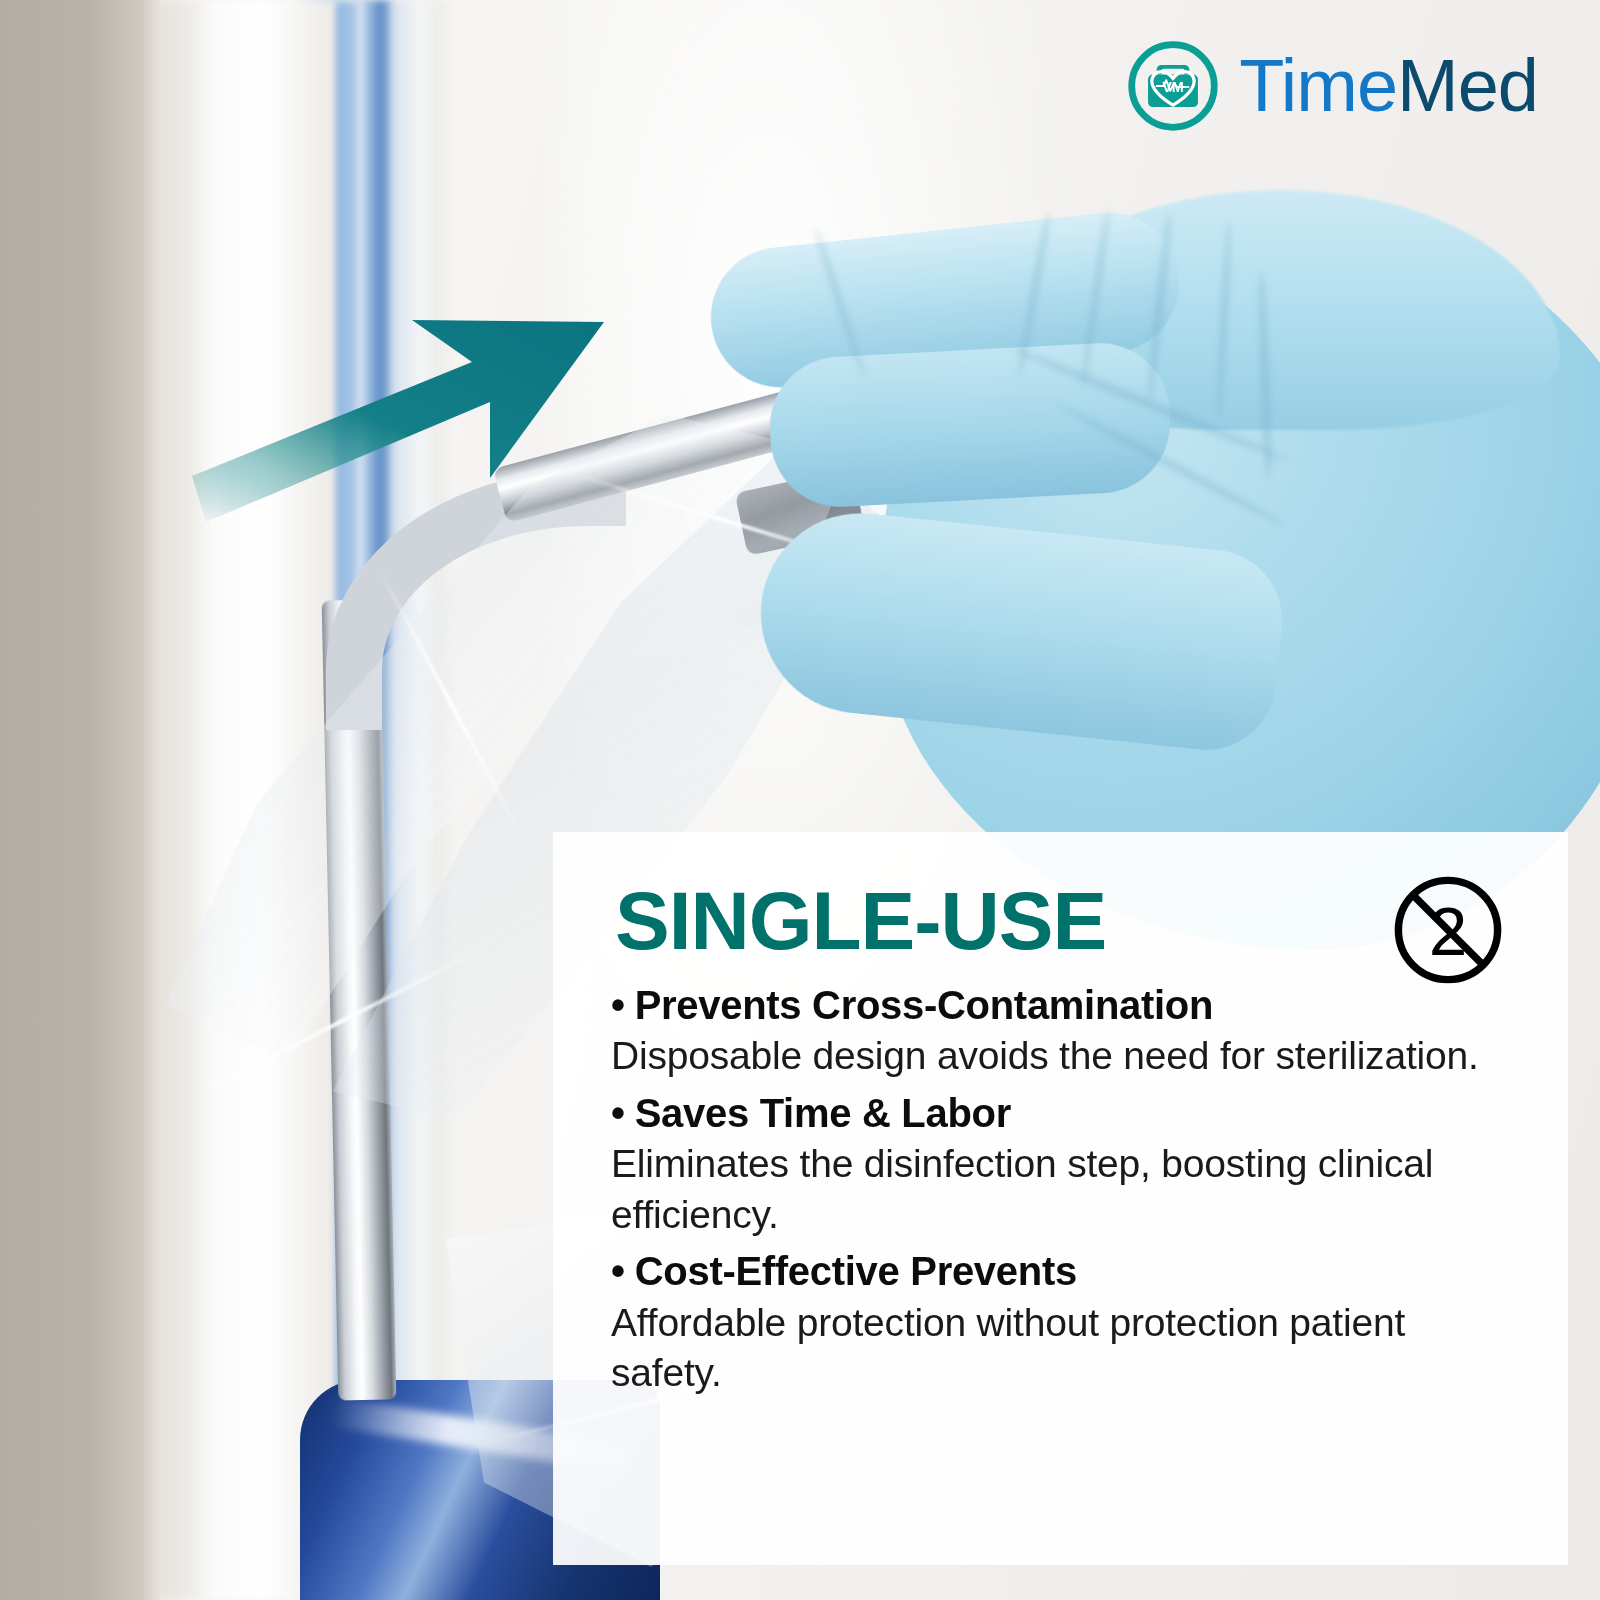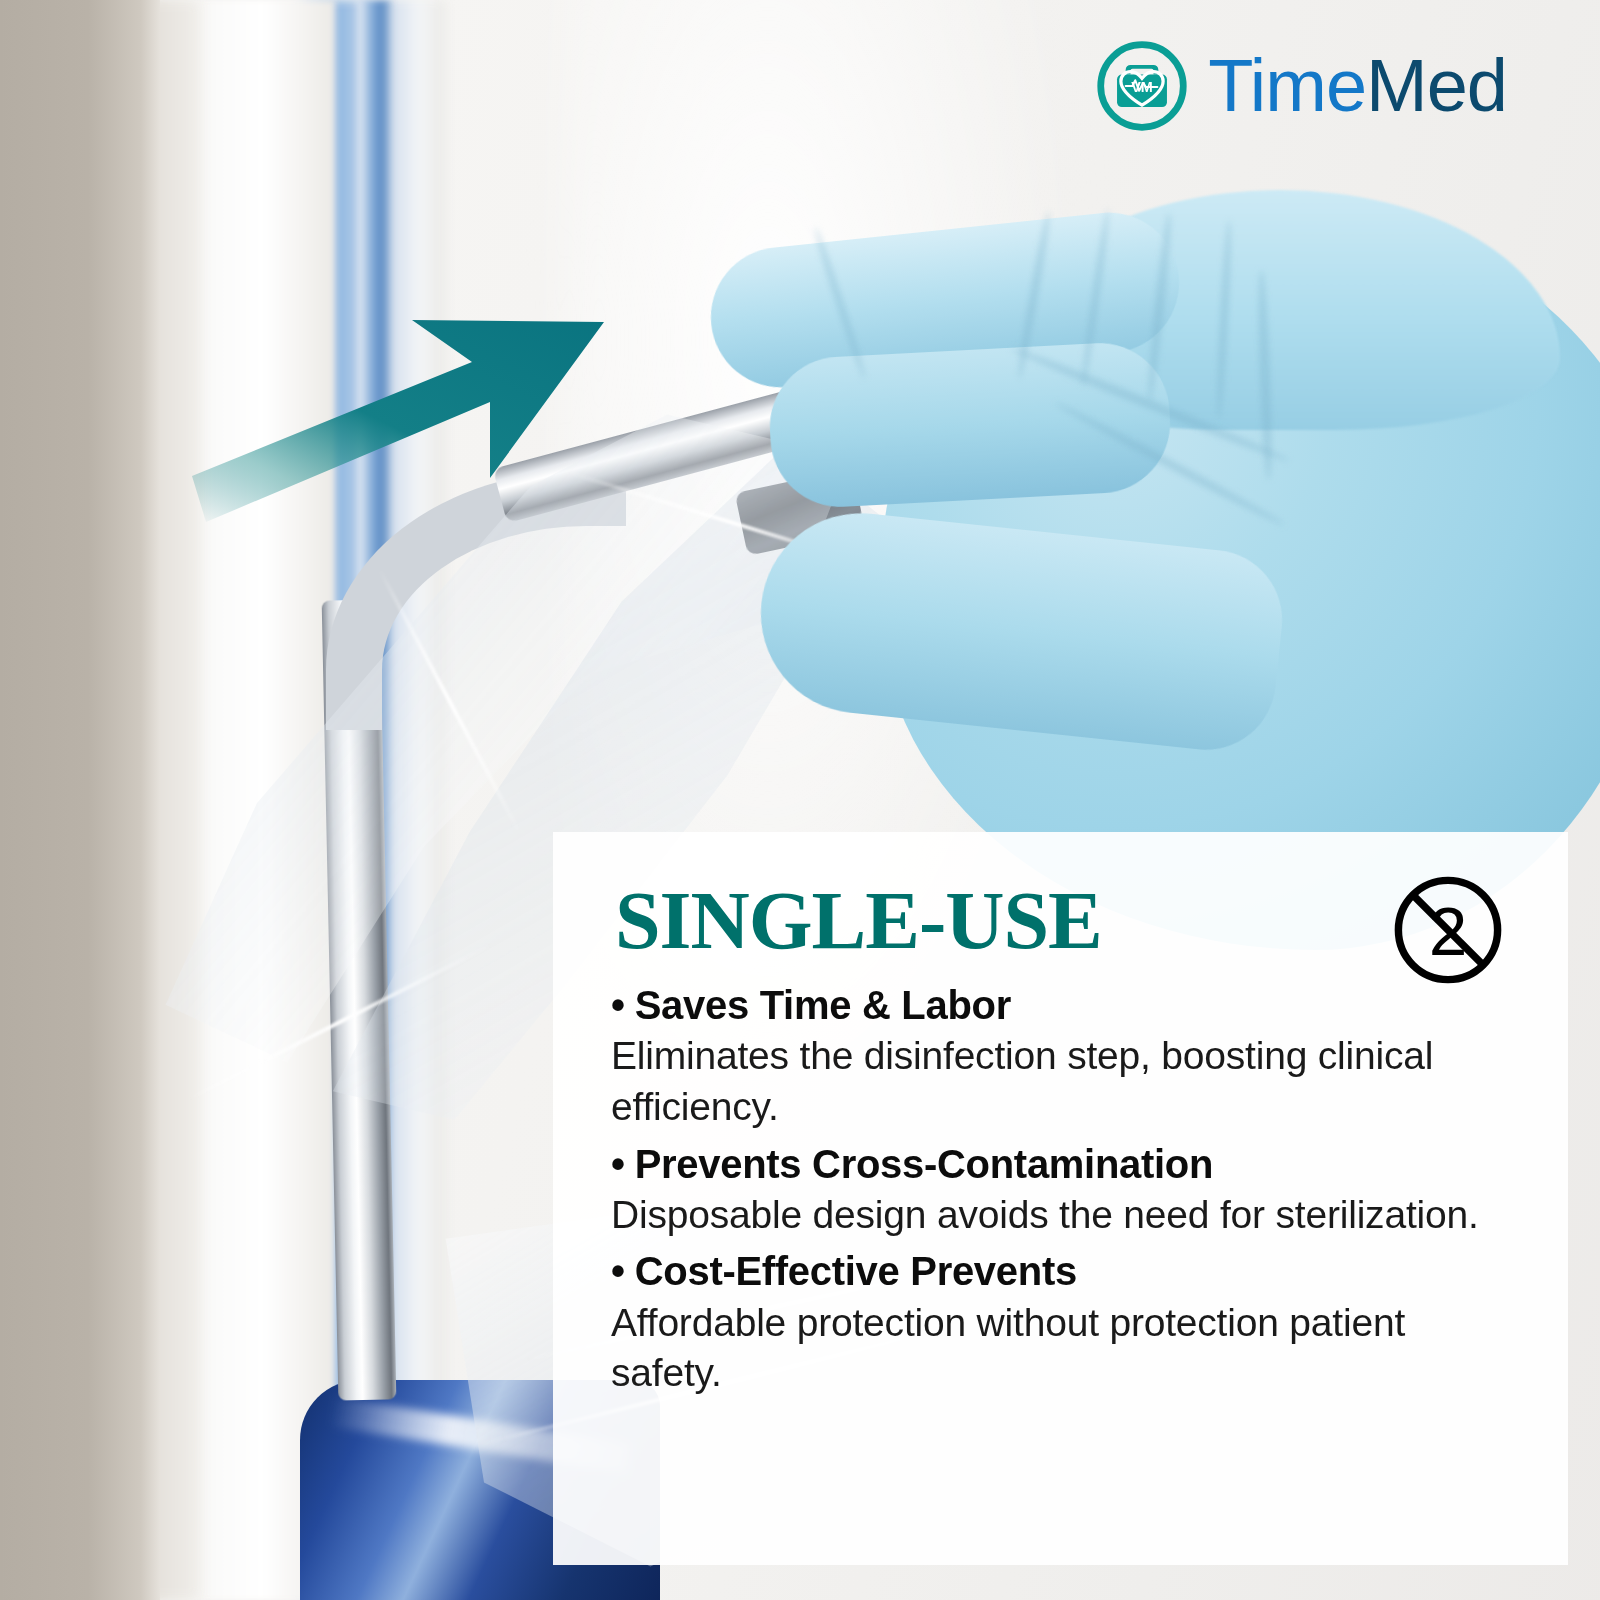--- a/index.html
+++ b/index.html
@@ -183,38 +183,38 @@
   .w5{left:300px;top:250px;width:300px;height:9px;transform:rotate(22deg);}
   .w6{left:340px;top:310px;width:260px;height:8px;transform:rotate(28deg);}
   .w7{left:60px;top:150px;width:160px;height:7px;transform:rotate(72deg);}
   .w8{left:560px;top:120px;width:10px;height:210px;transform:rotate(-2deg);}
 
   
   .arrow{position:absolute;left:190px;top:290px;width:420px;height:240px;}
   .arrow svg{width:100%;height:100%;display:block;}
 
   
-  .logo{position:absolute;right:93px;top:38px;display:flex;align-items:center;gap:18px;}
+  .logo{position:absolute;right:62px;top:38px;display:flex;align-items:center;gap:18px;}
   .logo-mark{width:96px;height:96px;}
   .logo-word{font-size:74px;font-weight:400;letter-spacing:-1px;line-height:1;}
   .logo-vast{color:#1478c8;}
   .logo-med{color:#0c4a6e;}
 
   
   .panel{
     position:absolute;left:553px;top:832px;width:1015px;height:733px;
     background:rgba(255,255,255,.93);
     box-shadow:0 0 0 rgba(0,0,0,0);
   }
   .panel-inner{position:relative;width:100%;height:100%;}
   .panel-title{
     position:absolute;left:62px;top:48px;
     font-size:82px;font-weight:bold;color:#00716b;
     letter-spacing:-1px;line-height:1;
-    font-family:Liberation Serif, serif;
+    font-family:Liberation Sans, sans-serif;
   }
   .noreuse{
     position:absolute;right:58px;top:36px;width:124px;height:124px;
   }
   .noreuse svg{width:100%;height:100%;display:block;}
 
   .bullets{
     position:absolute;left:58px;top:150px;width:908px;
   }
   .b-head{
@@ -318,27 +318,27 @@
         <svg viewBox="0 0 100 100" xmlns="http://www.w3.org/2000/svg">
           <circle cx="50" cy="50" r="40" fill="none" stroke="#000000" stroke-width="6"></circle>
           <text x="50" y="70" font-family="Liberation Sans, sans-serif" font-size="56" fill="#000000" text-anchor="middle">2</text>
           <line x1="21" y1="21" x2="79" y2="79" stroke="#000000" stroke-width="6"></line>
         </svg>
       </div>
 
       <div class="bullets">
 
         <div class="b-group">
+          <p class="b-head"><span class="dot">•</span><span>Prevents Cross-Contamination</span></p>
+          <p class="b-body">Disposable design avoids the need for sterilization.</p>
+        </div>
+
+        <div class="b-group">
           <p class="b-head"><span class="dot">•</span><span>Saves Time &amp; Labor</span></p>
           <p class="b-body">Eliminates the disinfection step, boosting clinical efficiency.</p>
-        </div>
-
-        <div class="b-group">
-          <p class="b-head"><span class="dot">•</span><span>Prevents Cross-Contamination</span></p>
-          <p class="b-body">Disposable design avoids the need for sterilization.</p>
         </div>
 
         <div class="b-group">
           <p class="b-head"><span class="dot">•</span><span>Cost-Effective Prevents</span></p>
           <p class="b-body">Affordable protection without protection patient safety.</p>
         </div>
 
       </div>
     </div>
   </div>

